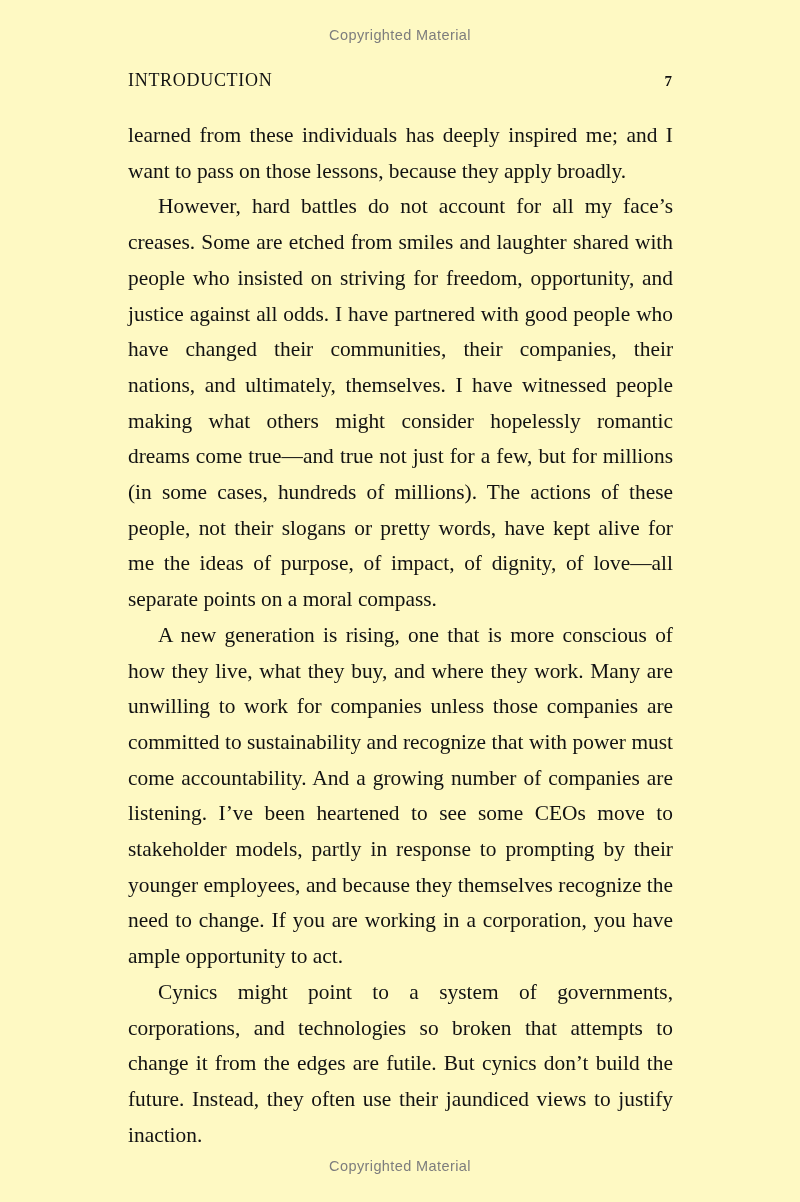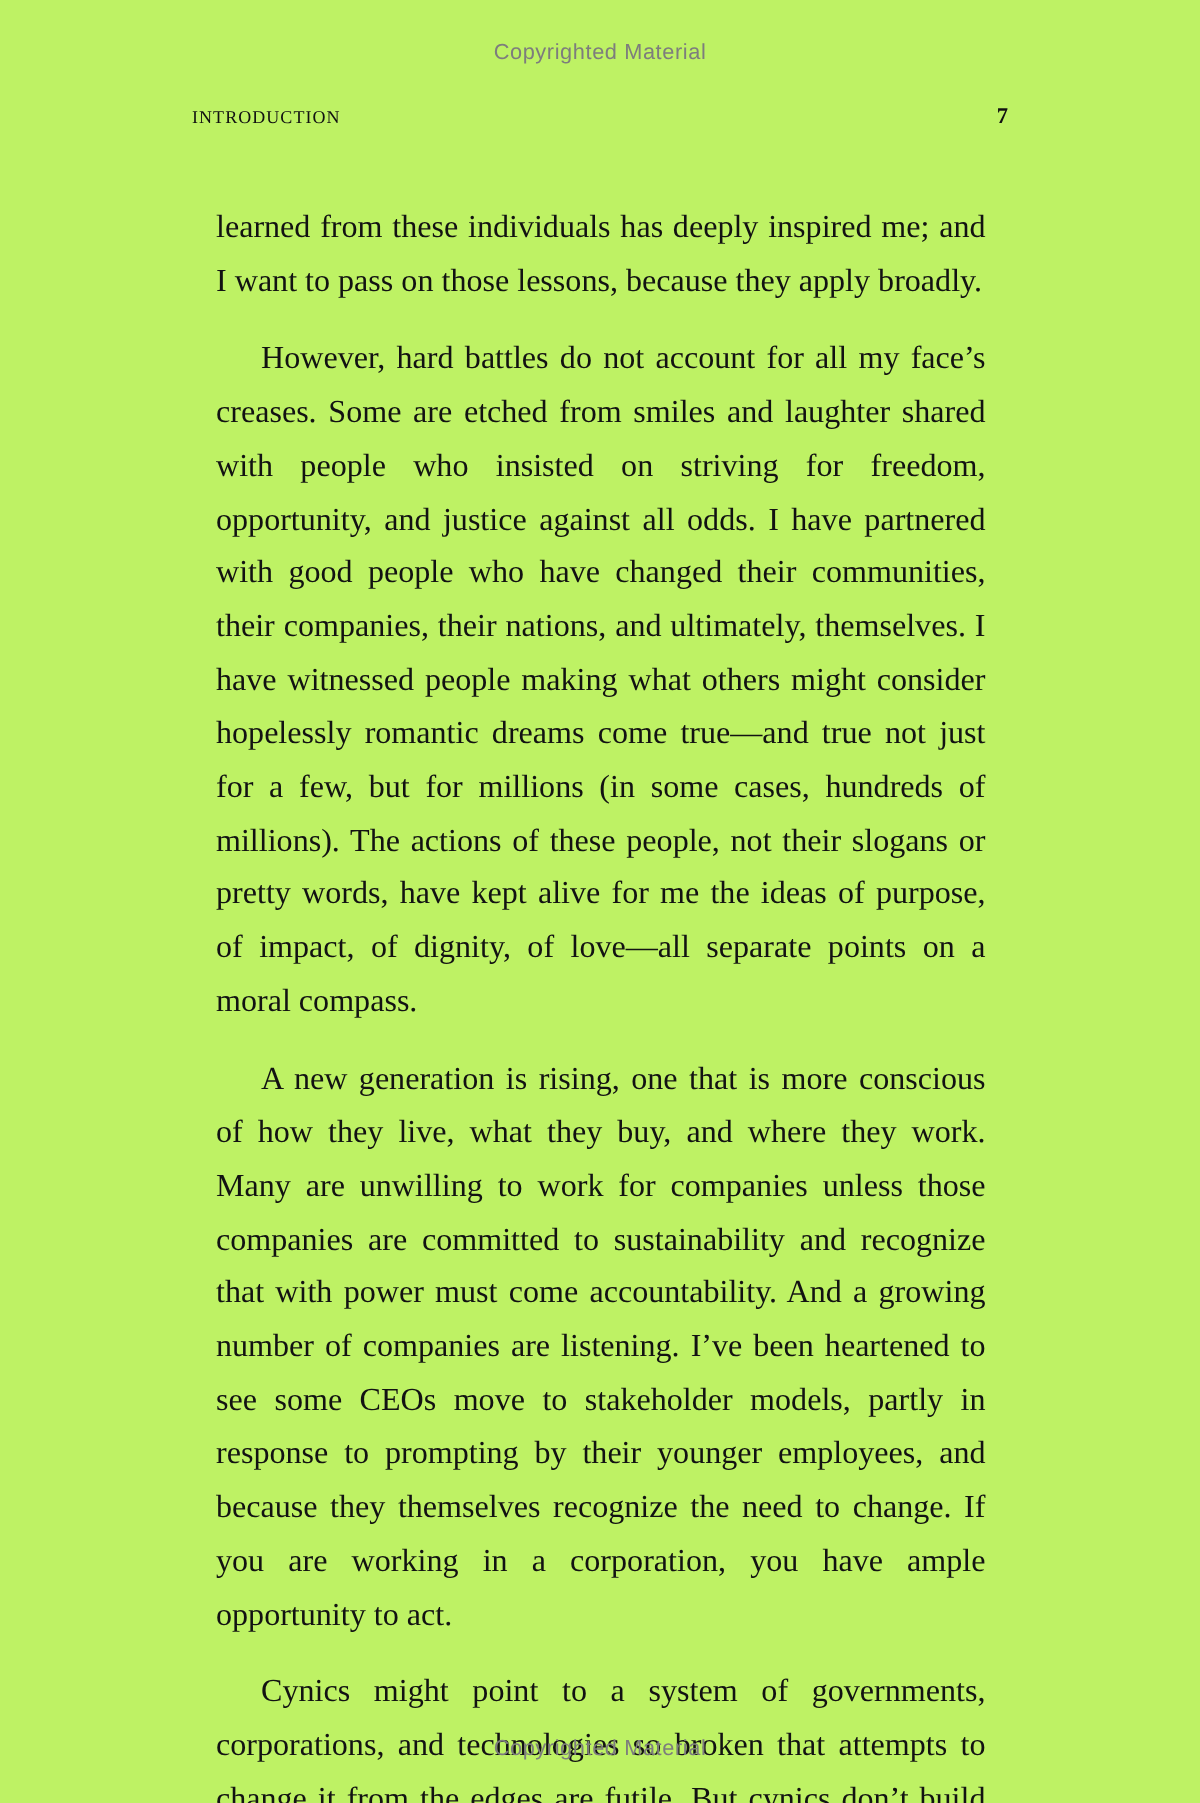--- a/index.html
+++ b/index.html
@@ -4,21 +4,21 @@
 <style>
   html, body {
     margin: 0;
     padding: 0;
     background: #ffffff;
   }
   .page {
     position: relative;
     width: 800px;
     height: 1202px;
-    background: #bef264;
+    background: #fef9c3;
     overflow: hidden;
     font-family: "Liberation Serif", "DejaVu Serif", serif;
     text-decoration: underline;
   }
 
   
   .watermark {
     position: absolute;
     left: 0;
     width: 800px;
@@ -37,21 +37,21 @@
     position: absolute;
     top: 70px;
     left: 128px;
     width: 544px;
     display: flex;
     justify-content: space-between;
     align-items: baseline;
     color: #111111;
   }
   .running-head-title {
-    font-size: 12px;
+    font-size: 18px;
     letter-spacing: 0.7px;
     font-weight: 400;
   }
   .running-head-folio {
     font-size: 15px;
     font-weight: 700;
   }
 
   
   .body-block {
@@ -61,21 +61,21 @@
     width: 545px;
     color: #121212;
     font-size: 21.4px;
     line-height: 35.7px;
     text-align: justify;
     text-justify: inter-word;
     -webkit-hyphens: none;
     hyphens: none;
   }
   .body-block p {
-    margin: 16px;
+    margin: 0;
     text-indent: 0;
   }
   .body-block p.indented {
     text-indent: 30px;
   }
   .body-block p.last-line-left {
     text-align-last: left;
   }
 </style>
 </head>

